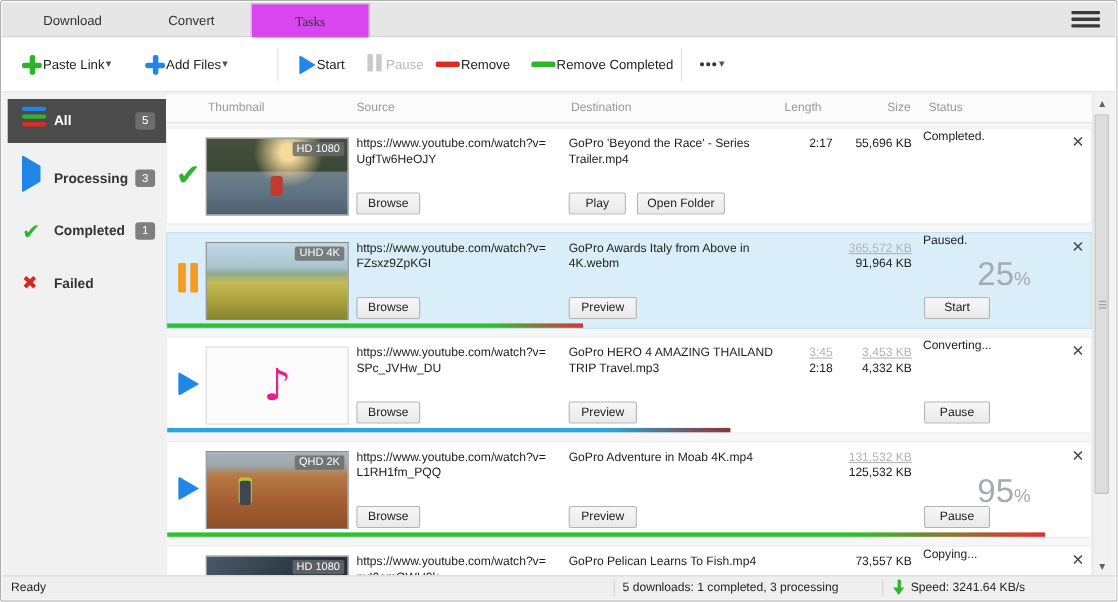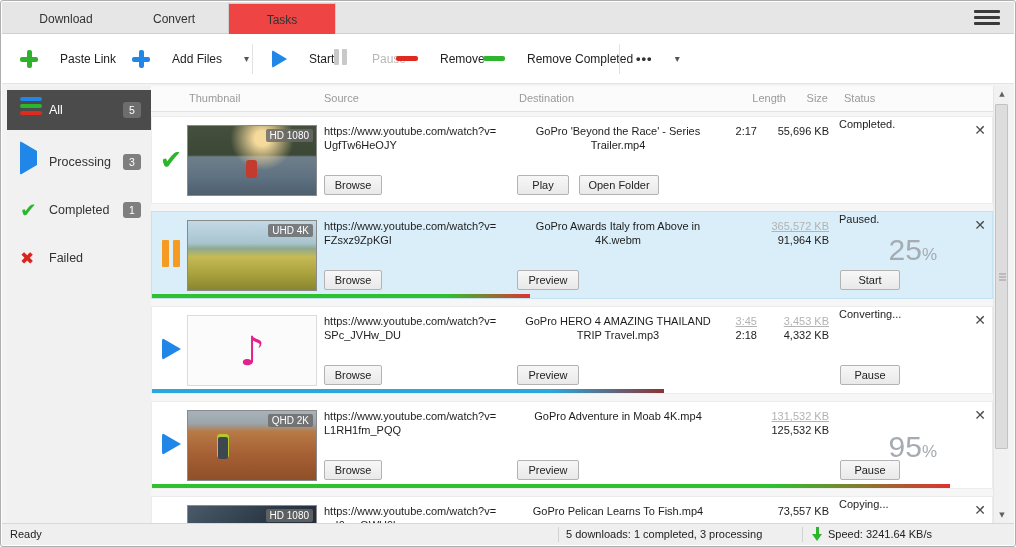--- a/index.html
+++ b/index.html
@@ -3,47 +3,47 @@
 <meta charset="utf-8">
 <style>
   * { margin:0; padding:0; box-sizing:border-box; }
   html,body { width:1016px; height:547px; }
   body { font-family:"Liberation Sans","DejaVu Sans",sans-serif; background:#fff; position:relative; color:#222; }
   .frame { position:absolute; inset:0; border:1px solid #aeaeae; border-radius:3px; background:#fff; overflow:hidden; }
 
   
   .tabbar { position:absolute; left:1px; right:1px; top:1px; height:32px; background:#e6e6e6; border-bottom:1px solid #cfcfcf; }
   .tab { position:absolute; top:3px; height:29px; width:108px; text-align:center; line-height:29px; font-size:12px; color:#333; cursor:default; }
-  .tab.active { background:#ef4444; top:1px; height:32px; line-height:32px; border:1px solid #cfcfcf; border-bottom:none; }
+  .tab.active { background:#d946ef; top:1px; height:32px; line-height:32px; border:1px solid #cfcfcf; border-bottom:none;font-family:Liberation Serif, serif; }
   .hamburger { position:absolute; right:14px; top:8px; width:26px; height:17px; }
   .hamburger i { display:block; height:3px; background:#3a3a3a; border-radius:1px; margin-bottom:3px; }
 
   
   .toolbar { position:absolute; left:1px; right:1px; top:33px; height:49px; background:#fff; }
-  .tbtn { position:absolute; top:0; height:49px; display:flex; align-items:center; gap:22px; font-size:12px; color:#222; }
+  .tbtn { position:absolute; top:0; height:49px; display:flex; align-items:center; gap:1px; font-size:12px; color:#222; }
   .tbtn.disabled { color:#b8b8b8; }
   .plus { position:relative; width:18px; height:18px; }
   .plus::before { content:""; position:absolute; left:0; top:7px; width:18px; height:5px; border-radius:2px; background:inherit; background:var(--c); }
   .plus::after { content:""; position:absolute; left:7px; top:0; width:5px; height:18px; border-radius:2px; background:var(--c); }
   .tri { width:0; height:0; border-top:9px solid transparent; border-bottom:9px solid transparent; border-left:15px solid #2086e8; border-radius:2px; }
   .pausebars i { display:inline-block; width:5px; height:16px; background:#c9c9c9; margin-right:3px; border-radius:1px; }
   .dash { width:22px; height:5px; border-radius:2px; }
   .caret { font-size:10px; color:#555; font-family:"DejaVu Sans",sans-serif; }
   .vdiv { position:absolute; top:10px; height:30px; width:1px; background:#e2e2e2; }
   .dots { font-size:13px; letter-spacing:1px; color:#333; font-weight:bold; }
 
   
   .content { position:absolute; left:1px; right:1px; top:82px; bottom:23px; background:#f3f3f3; border-top:1px solid #e4e4e4; }
 
   
   .sidebar { position:absolute; left:5px; top:2px; bottom:0; width:144px; background:#f1f1f1; }
   .side-item { position:absolute; left:0; right:0; height:40px; font-size:12.5px; color:#333; }
   .side-item.selected { background:#4b4b4b; color:#fff; }
   .side-icon { position:absolute; left:13px; top:50%; transform:translateY(-50%); width:22px; height:22px; }
-  .side-label { position:absolute; left:42px; top:50%; transform:translateY(-50%); }
+  .side-label { position:absolute; left:42px; top:50%; transform:translateY(-50%);font-weight:bold; }
   .side-badge { position:absolute; right:10px; top:50%; transform:translateY(-50%); background:#7f7f7f; color:#fff; font-size:10.5px; line-height:16px; min-width:18px; text-align:center; border-radius:3px; padding:0 2px; }
   .selected .side-badge { background:#6d6d6d; }
   .bars3 i { display:block; height:4px; border-radius:2px; margin-top:3px; width:22px; }
   .check-glyph { color:#2db52d; font-weight:bold; font-size:20px; font-family:"DejaVu Sans",sans-serif; line-height:22px; }
   .x-glyph { color:#d9251b; font-weight:bold; font-size:17px; font-family:"DejaVu Sans",sans-serif; line-height:22px; }
   .play-glyph { width:0; height:0; border-top:10px solid transparent; border-bottom:10px solid transparent; border-left:17px solid #2086e8; border-radius:2px; }
 
   
   .main { position:absolute; left:149px; right:5px; top:2px; bottom:0; background:#f6f6f6; }
   .listheader { position:absolute; left:0; right:16px; top:0; height:26px; background:#fbfbfb; border-bottom:1px solid #e3e3e3; font-size:11px; color:#9a9a9a; }
@@ -63,21 +63,21 @@
   .thumb-road { background: radial-gradient(circle at 58% 18%, rgba(255,225,160,.95) 0 8%, rgba(255,225,160,0) 34%), linear-gradient(180deg,#44503c 0%,#3c4836 42%,#6e7f8b 45%,#5f7281 74%,#4e5f6e 100%); }
   .thumb-road::after { content:""; position:absolute; left:58px; top:34px; width:11px; height:18px; background:#c23b2e; border-radius:3px; }
   .thumb-field { background: linear-gradient(180deg,#c2d9e6 0%,#a9c4cf 32%,#8fa98f 40%,#c6ba55 52%,#a7a03c 78%,#8a8530 100%); }
   .thumb-music { background:#fbfbfb; border-color:#dcdcdc; display:flex; align-items:center; justify-content:center; }
   .thumb-music .note { color:#e4228c; font-size:40px; font-family:"DejaVu Sans",sans-serif; }
   .thumb-canyon { background: linear-gradient(180deg,#a7b2ba 0%,#9aa5ac 18%,#b87a46 30%,#a66034 62%,#8f4f28 100%); }
   .thumb-canyon::after { content:""; position:absolute; left:30px; top:26px; width:10px; height:22px; background:#3e4750; border-radius:2px; box-shadow:0 -2px 0 1px #b5c72f; }
   .thumb-dark { background: linear-gradient(135deg,#4a5a68 0%,#2c3a47 45%,#18222c 100%); }
 
   .src { position:absolute; left:172px; top:7px; width:188px; line-height:14px; color:#1d1d1d; }
-  .dst { position:absolute; left:365px; top:7px; width:202px; line-height:14px; color:#1d1d1d;text-align:center; }
+  .dst { position:absolute; left:365px; top:7px; width:202px; line-height:14px; color:#1d1d1d; }
   .btn { position:absolute; bottom:8px; height:20px; background:linear-gradient(#f7f7f7,#e9e9e9); border:1px solid #b3b3b3; border-radius:2px; font-size:11px; color:#222; text-align:center; line-height:18px; font-family:inherit; }
   .len { position:absolute; left:533px; top:7px; width:72px; text-align:right; line-height:14px; }
   .siz { position:absolute; left:607px; top:7px; width:70px; text-align:right; line-height:14px; }
   .sta { position:absolute; left:687px; top:0; width:138px; line-height:14px; color:#1d1d1d; }
   .dim { color:#b3b3b3;text-decoration:underline; }
   .pct { position:absolute; left:687px; top:21px; width:98px; text-align:right; color:#a5abb1; font-size:30px; font-weight:400; }
   .pct .sign { font-size:17px; }
   .close { position:absolute; left:818px; top:3px; width:20px; height:20px; text-align:center; line-height:20px; font-size:14px; color:#4a4a4a; font-family:"DejaVu Sans",sans-serif; cursor:default; }
   .progress { position:absolute; left:0; bottom:0; height:4px; width:100%; }
   .progress .fill { height:100%; width:0; }
@@ -178,21 +178,21 @@
         <span class="side-icon x-glyph">✖</span>
         <span class="side-label">Failed</span>
       </div>
     </div>
 
     <div class="main">
       <div class="listheader">
         <span class="hcell" style="left:38px">Thumbnail</span>
         <span class="hcell" style="left:173px">Source</span>
         <span class="hcell" style="left:368px">Destination</span>
-        <span class="hcell" style="left:563px;width:72px;text-align:right">Length</span>
+        <span class="hcell" style="left:543px;width:72px;text-align:center">Length</span>
         <span class="hcell" style="left:607px;width:70px;text-align:right">Size</span>
         <span class="hcell" style="left:693px">Status</span>
       </div>
 
       <div class="rows">
 
         <div class="row">
           <div class="state">
               <span class="big-check">✔</span>
             </div>

